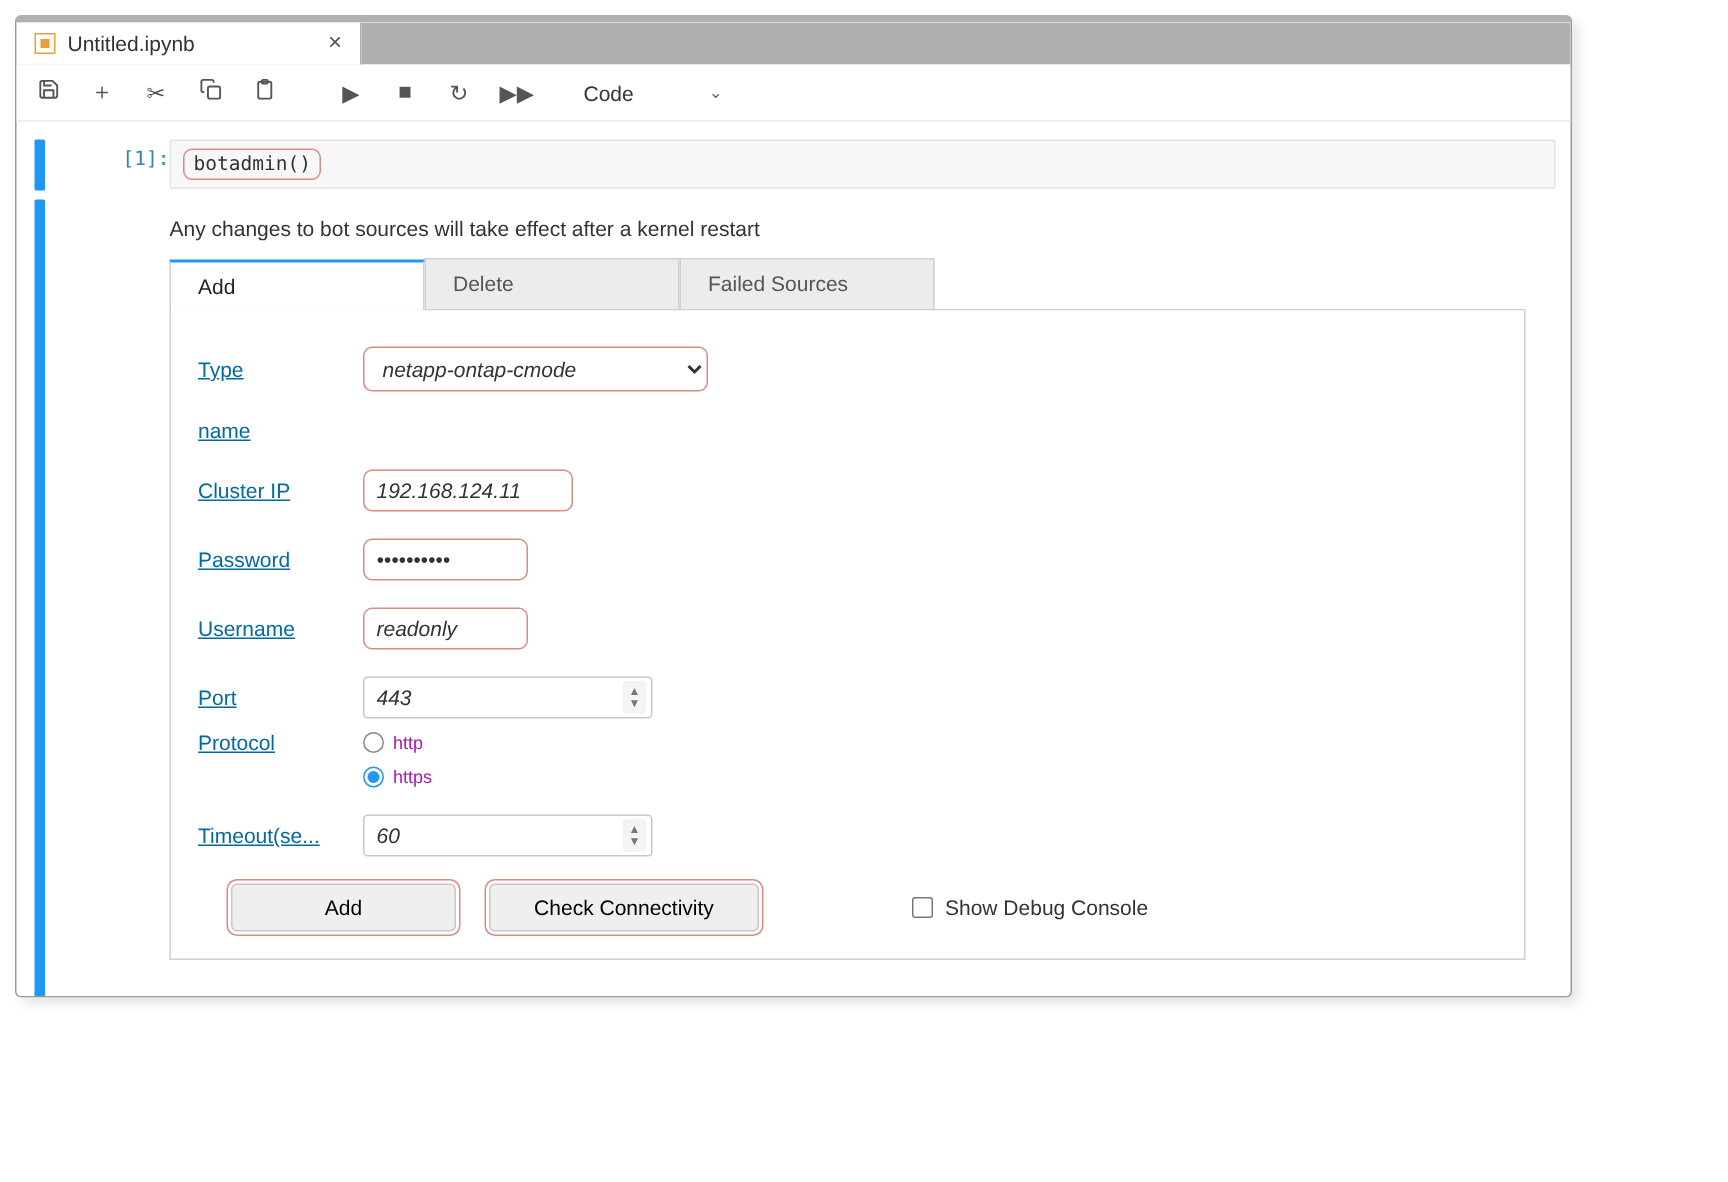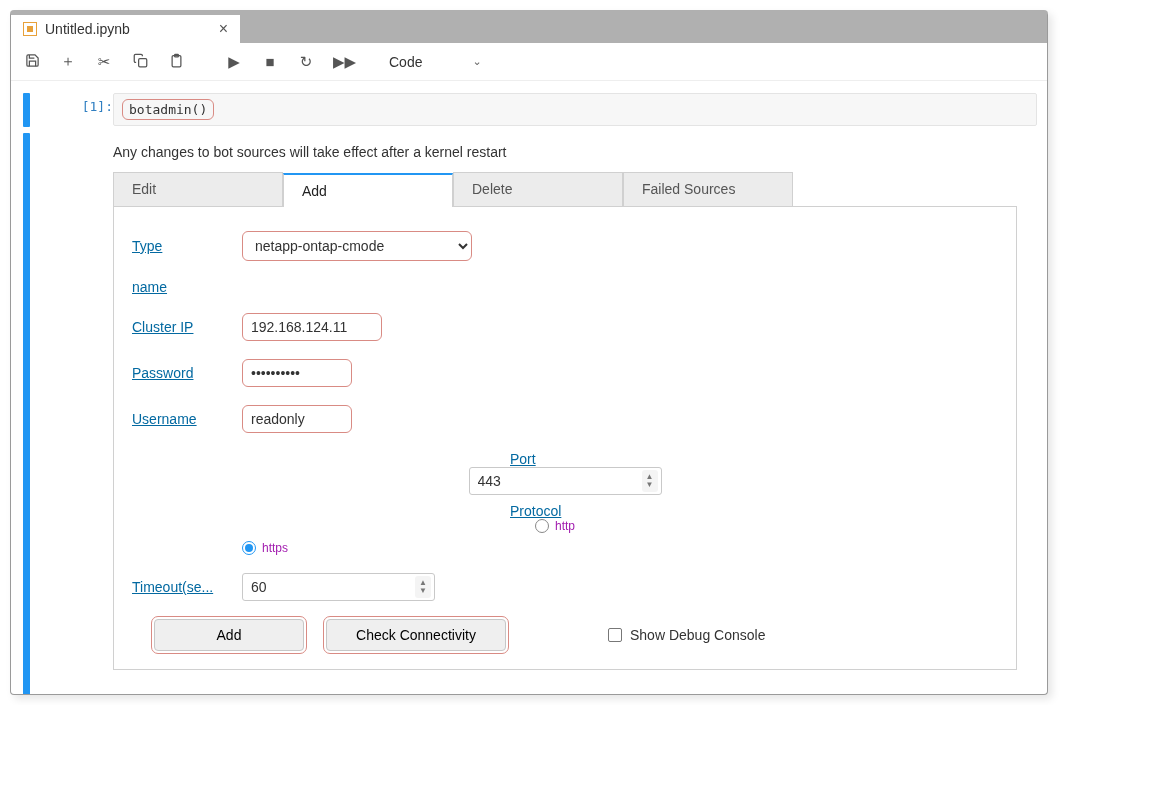--- a/index.html
+++ b/index.html
@@ -161,38 +161,39 @@
       border: 1px solid #d0d0d0;
       border-top: none;
       padding: 24px 18px 18px 18px;
       background: #fff;
     }
     .row {
       display: flex;
       align-items: center;
       margin-bottom: 18px;
     }
-    .row.tight { margin-bottom: 8px; flex-direction: column; }
+    .row.tight { margin-bottom: 8px; }
     .lbl {
       width: 110px;
       padding-right: 12px;
       color: #0369a1;
       font-size: 14px;
       white-space: nowrap;
       overflow: hidden;
       text-overflow: ellipsis;
       text-decoration: underline;
     }
     .sel, .txt, .num {
       font-size: 14px;
       padding: 5px 8px;
       border: 1px solid #c9c9c9;
       border-radius: 3px;
       background: #fff;
       color: #333;
+      font-style: italic;
     }
     .sel { width: 230px; height: 30px; }
     .txt.full { flex: 1; }
     .txt.hl, .sel.hl, .num.hl { border: 1px solid #d98b84; border-radius: 6px; }
     .txt.hl-s { width: 140px; }
     .num { width: 220px; }
 
     .radio-row { display: flex; align-items: center; gap: 6px; padding-left: 0; }
     .radio {
       width: 14px; height: 14px; border-radius: 50%;
@@ -282,21 +283,20 @@
       <div class="prompt">[1]:</div>
       <div class="codeinput">
         <span class="hl-box">botadmin()</span>
       </div>
     </div>
 
     <div class="output">
       <div class="outnote">Any changes to bot sources will take effect after a kernel restart</div>
 
       <div class="itabbar">
-        <div class="itab">Edit</div>
         <div class="itab active">Add</div>
         <div class="itab">Delete</div>
         <div class="itab">Failed Sources</div>
       </div>
 
       <div class="panel">
 
         <div class="row">
           <div class="lbl">Type</div>
           <select class="sel hl">

